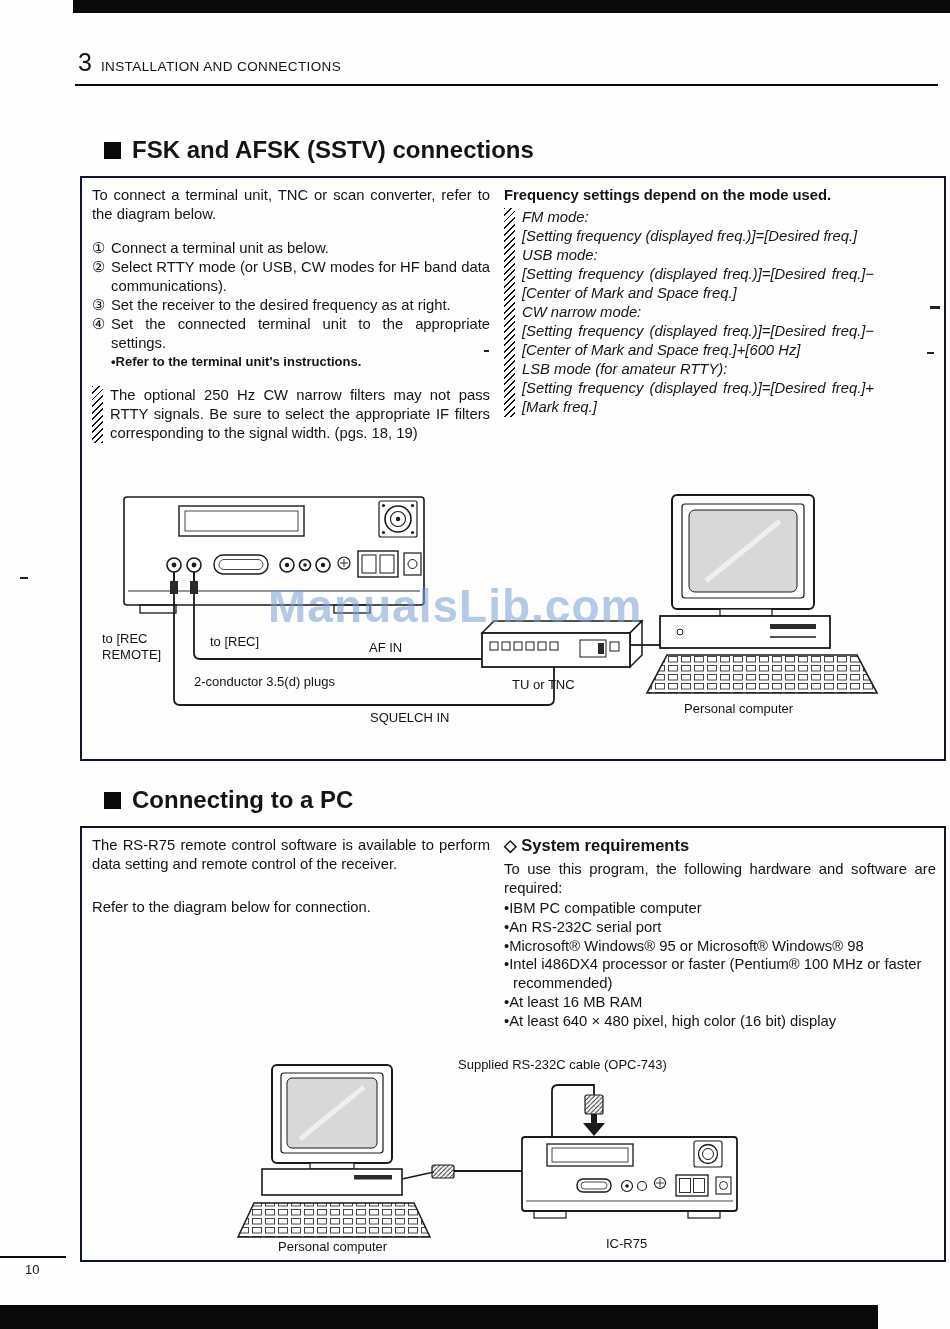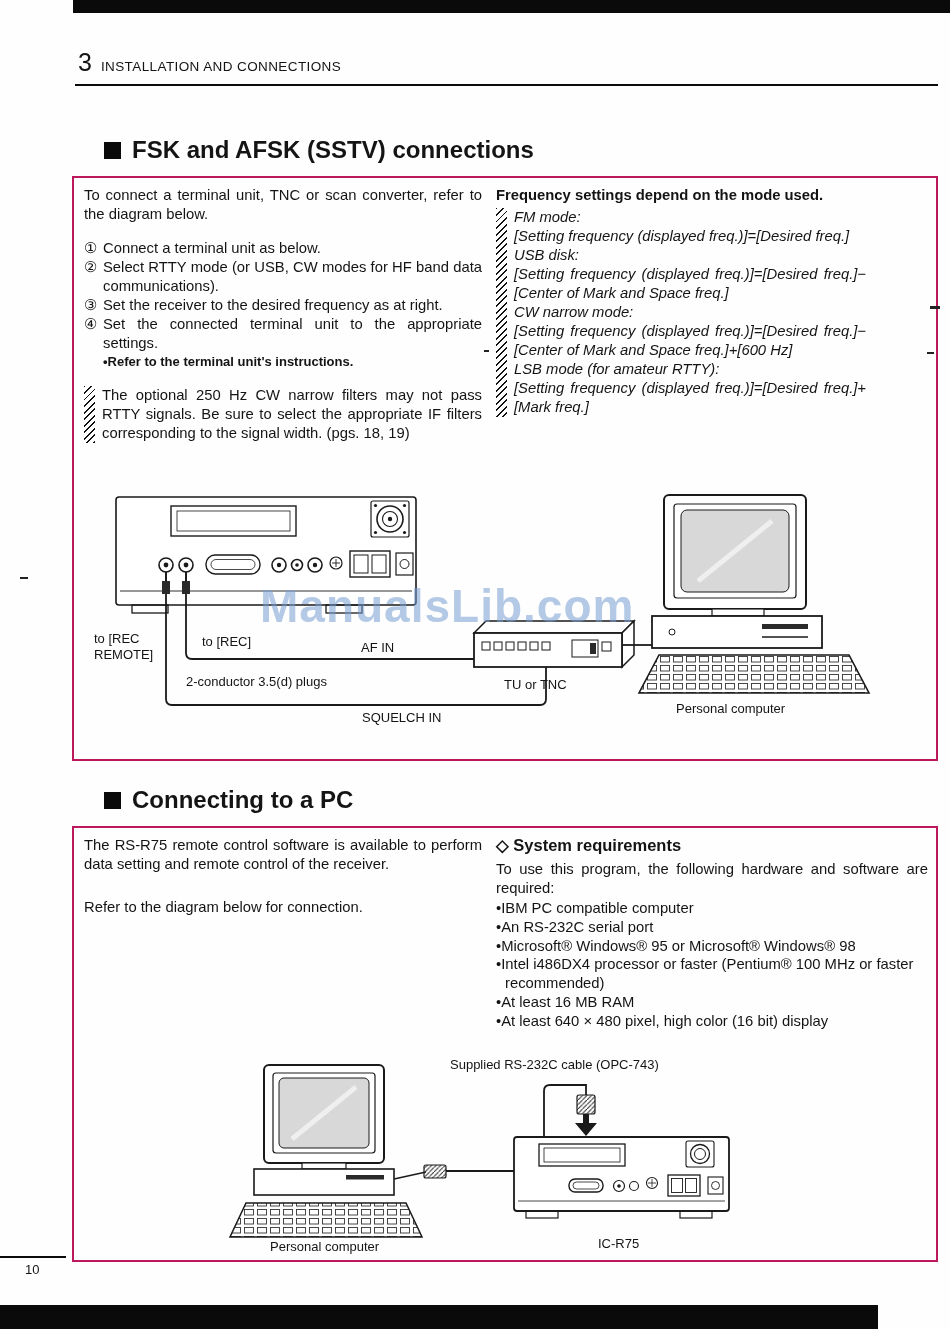--- a/index.html
+++ b/index.html
@@ -7,21 +7,21 @@
         font-family:"Liberation Sans",sans-serif;color:#141414;overflow:hidden;}
   .topbar{position:absolute;left:73px;top:0;width:877px;height:13px;background:#0a0a0a;}
   .bottombar{position:absolute;left:0;top:1305px;width:878px;height:24px;background:#0a0a0a;}
   .chapter{position:absolute;left:78px;top:48px;display:flex;align-items:baseline;gap:9px;}
   .chapter-num{font-size:25px;}
   .chapter-title{font-size:13.5px;letter-spacing:.4px;}
   .chapter-rule{position:absolute;left:75px;top:84px;width:863px;height:2px;background:#0a0a0a;}
   .section-heading{position:absolute;left:78px;display:flex;align-items:center;gap:11px;
         font-weight:bold;font-size:24px;padding-left:26px;}
   .section-heading .sq{width:17px;height:17px;background:#0a0a0a;flex:none;}
-  .box{position:absolute;left:72px;width:862px;border:2px solid #be185d;}
+  .box{position:absolute;left:80px;width:862px;border:2px solid #0f172a;}
   #box-fsk{top:176px;height:581px;}
   #box-pc{top:826px;height:432px;}
   .cols{display:flex;padding:8px 8px 0 10px;}
   .col-left{width:398px;flex:none;padding-right:14px;}
   .col-right{flex:1;}
   .body-text{font-size:14.8px;line-height:19px;text-align:justify;margin:0;}
   .steps{margin-top:15px;}
   .step{display:flex;}
   .step-num{width:19px;flex:none;font-size:14.8px;line-height:19px;}
   .step-text{flex:1;}
@@ -98,21 +98,21 @@
           <div class="body-text">The optional 250 Hz CW narrow filters may not pass RTTY signals. Be sure to select the appropriate IF filters corresponding to the signal width. (pgs. 18, 19)</div>
         </div>
       </div>
       <div class="col-right">
         <div class="freq-heading">Frequency settings depend on the mode used.</div>
         <div class="modes">
           <div class="hatch"></div>
           <div class="modes-list">
             <div class="mode-label">FM mode:</div>
             <div class="mode-formula">[Setting frequency (displayed freq.)]=[Desired freq.]</div>
-            <div class="mode-label">USB disk:</div>
+            <div class="mode-label">USB mode:</div>
             <div class="mode-formula">[Setting frequency (displayed freq.)]=[Desired freq.]−[Center of Mark and Space freq.]</div>
             <div class="mode-label">CW narrow mode:</div>
             <div class="mode-formula">[Setting frequency (displayed freq.)]=[Desired freq.]−[Center of Mark and Space freq.]+[600 Hz]</div>
             <div class="mode-label">LSB mode (for amateur RTTY):</div>
             <div class="mode-formula">[Setting frequency (displayed freq.)]=[Desired freq.]+[Mark freq.]</div>
           </div>
         </div>
       </div>
     </div>
 

